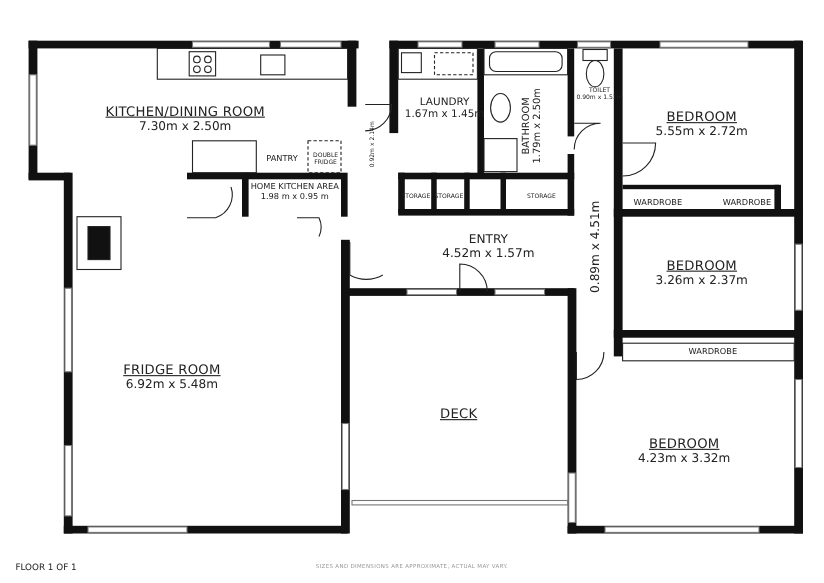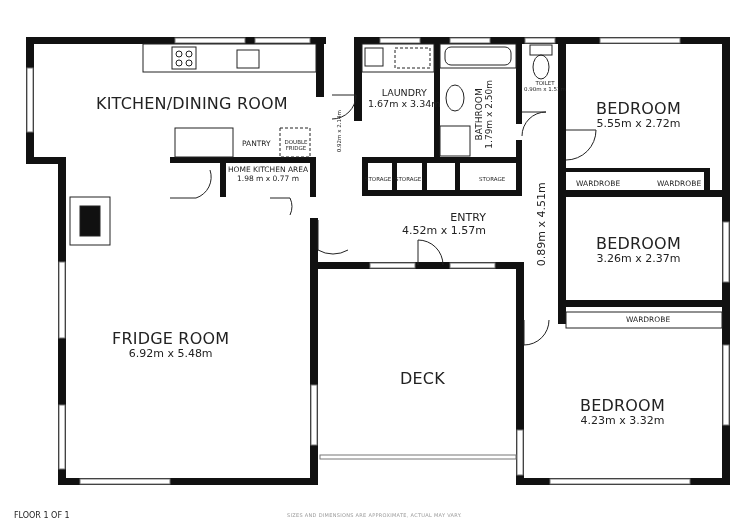--- a/index.html
+++ b/index.html
@@ -1,19 +1,19 @@
 <!DOCTYPE html>
 <html><head>
 <meta charset="utf-8">
 <style>
   html, body { margin:0; padding:0; background:#ffffff; }
   body { width:749px; height:530px; position:relative; overflow:hidden; font-family:"DejaVu Sans", sans-serif; }
   #plan { position:absolute; left:0; top:0; width:749px; height:530px; }
   .lbl { position:absolute; color:#222; text-align:center; white-space:nowrap; line-height:1.15; }
-  .name { font-size:16px; letter-spacing:0.2px; }
+  .name { font-size:12px; letter-spacing:0.2px;text-decoration:underline; }
   .dim { font-size:11px; }
   .small { font-size:7.5px; }
   .tiny { font-size:5.5px; }
   #footer-left { position:absolute; left:14px; top:511px; font-size:8px; color:#222; }
   #footer-center { position:absolute; left:0; width:749px; top:512px; text-align:center; font-size:5px; color:#999; letter-spacing:0.3px; }
 </style>
 </head>
 <body>
 
 <svg id="plan" viewBox="0 0 749 530" xmlns="http://www.w3.org/2000/svg">
@@ -106,30 +106,31 @@
     <rect x="70" y="197" width="40" height="48"></rect>
     <rect x="80" y="206" width="20" height="30" fill="#111"></rect>
     <rect x="175" y="128" width="58" height="29"></rect>
     <rect x="280" y="128" width="30" height="29" stroke-dasharray="3,2"></rect>
     <rect x="566" y="312" width="156" height="16"></rect>
   </g>
 </svg>
 
 <div class="lbl" style="left:96px;top:95px;">
   <div class="name">KITCHEN/DINING ROOM</div>
+  <div class="dim">7.30m x 2.50m</div>
 </div>
 <div class="lbl small" style="left:242px;top:140px;">PANTRY</div>
 <div class="lbl tiny" style="left:283px;top:139px;width:26px;white-space:normal;">DOUBLE FRIDGE</div>
 <div class="lbl small" style="left:226px;top:166px;width:84px;">
   <div style="white-space:normal;">HOME KITCHEN AREA</div>
-  <div>1.98 m x 0.77 m</div>
+  <div>1.98 m x 0.95 m</div>
 </div>
 <div class="lbl" style="left:368px;top:88px;font-size:9.5px;text-align:center;">
   <div>LAUNDRY</div>
-  <div>1.67m x 3.34m</div>
+  <div>1.67m x 1.45m</div>
 </div>
 <div class="lbl" style="left:450px;top:104px;font-size:9px;transform:rotate(-90deg);">
   <div>BATHROOM</div>
   <div>1.79m x 2.50m</div>
 </div>
 <div class="lbl tiny" style="left:524px;top:80px;">
   <div>TOILET</div>
   <div>0.90m x 1.51m</div>
 </div>
 <div class="lbl" style="left:596px;top:100px;">
@@ -137,21 +138,21 @@
   <div class="dim">5.55m x 2.72m</div>
 </div>
 <div class="lbl" style="left:596px;top:235px;">
   <div class="name">BEDROOM</div>
   <div class="dim">3.26m x 2.37m</div>
 </div>
 <div class="lbl" style="left:580px;top:397px;">
   <div class="name">BEDROOM</div>
   <div class="dim">4.23m x 3.32m</div>
 </div>
-<div class="lbl" style="left:402px;top:212px;text-align:right;">
+<div class="lbl" style="left:402px;top:212px;">
   <div class="dim">ENTRY</div>
   <div class="dim">4.52m x 1.57m</div>
 </div>
 <div class="lbl dim" style="left:500px;top:218px;transform:rotate(-90deg);">0.89m x 4.51m</div>
 <div class="lbl tiny" style="left:318px;top:128px;transform:rotate(-90deg);">0.92m x 2.14m</div>
 <div class="lbl" style="left:112px;top:330px;">
   <div class="name">FRIDGE ROOM</div>
   <div class="dim">6.92m x 5.48m</div>
 </div>
 <div class="lbl name" style="left:400px;top:370px;">DECK</div>

